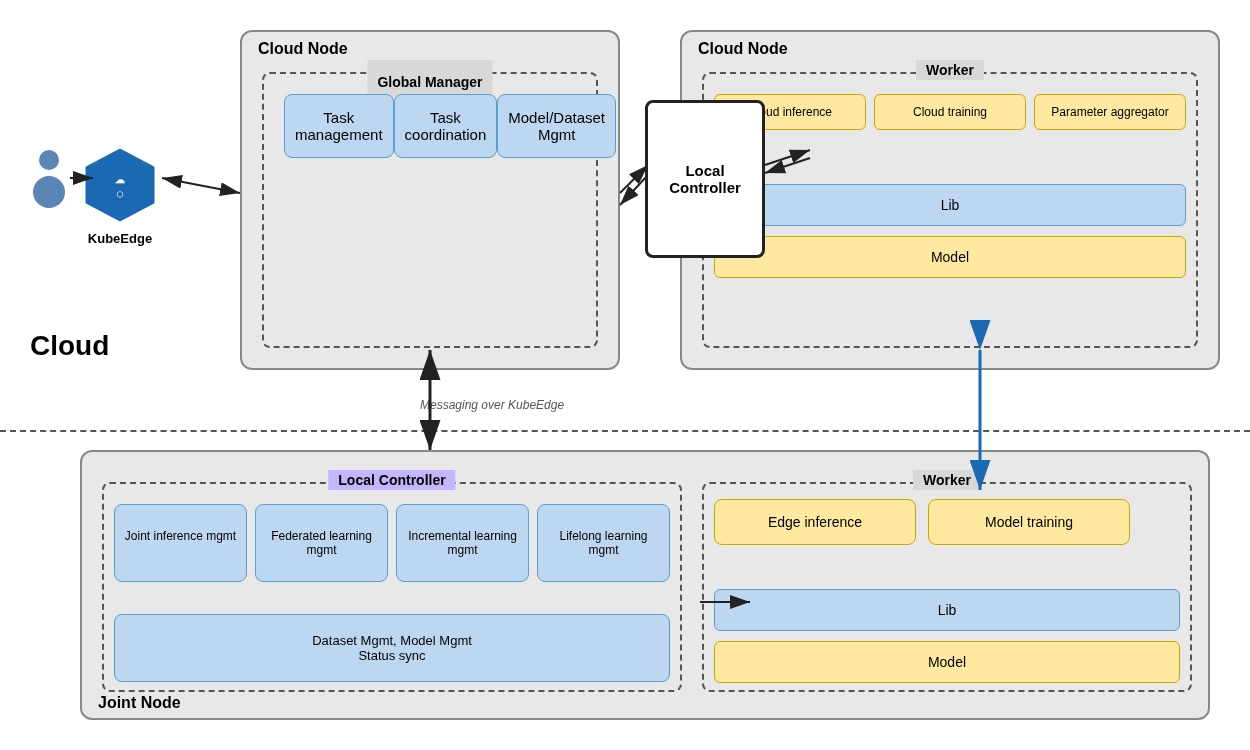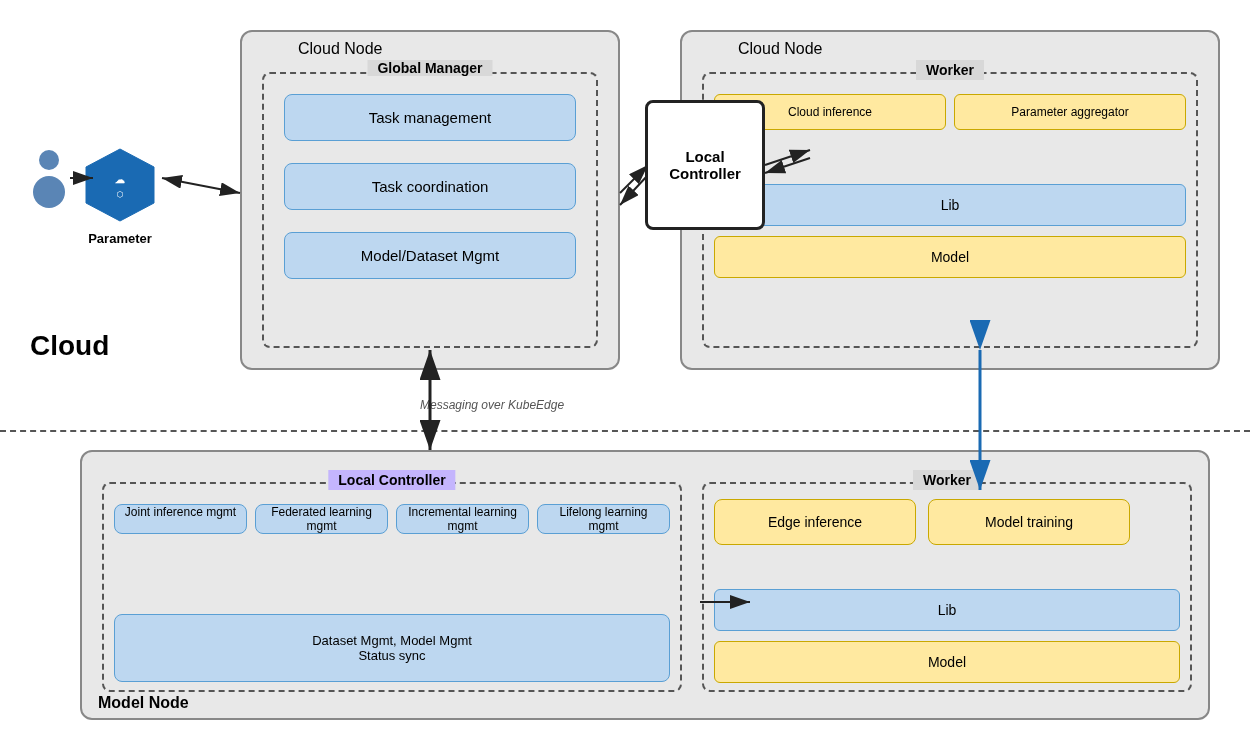--- a/index.html
+++ b/index.html
@@ -67,59 +67,58 @@
       top: 30px;
       left: 680px;
       width: 540px;
       height: 340px;
       background: #e8e8e8;
       border-radius: 12px;
       border: 2px solid #888;
     }
 
     .node-title {
-      font-weight: normal;
+      font-weight: bold;
       font-size: 16px;
       position: absolute;
       top: 8px;
       left: 16px;
-      margin-left: 40px;
     }
 
     
     .global-manager-box {
       position: absolute;
       top: 40px;
       left: 20px;
       right: 20px;
       bottom: 20px;
       border: 2px dashed #555;
       border-radius: 8px;
     }
     .global-manager-title {
       position: absolute;
       top: -14px;
       left: 50%;
       transform: translateX(-50%);
       background: #d8d8d8;
-      padding: 0 10px;
+      padding: 14px 10px;
       font-weight: bold;
       font-size: 14px;
       white-space: nowrap;
     }
 
     
     .gm-items {
       position: absolute;
       top: 20px;
       left: 20px;
       right: 20px;
       display: flex;
-      flex-direction: column;
-      gap: 22px;
+      flex-direction: row;
+      gap: 0;
     }
     .gm-item {
       background: #bdd7f0;
       border: 1.5px solid #5a9fd4;
       border-radius: 8px;
       padding: 14px 10px;
       text-align: center;
       font-size: 15px;
       font-weight: 500;
     }
@@ -260,21 +259,21 @@
       top: 20px;
       left: 10px;
       right: 10px;
       display: flex;
       gap: 8px;
     }
     .edge-mgmt-item {
       background: #bdd7f0;
       border: 1.5px solid #5a9fd4;
       border-radius: 8px;
-      padding: 0 6px;
+      padding: 24px 6px;
       text-align: center;
       font-size: 12px;
       flex: 1;
     }
 
     
     .edge-dataset-box {
       position: absolute;
       top: 130px;
       left: 10px;
@@ -375,58 +374,59 @@
       <ellipse cx="19" cy="44" rx="16" ry="16" fill="#5a85b5"></ellipse>
     </svg>
   </div>
 
   <div class="kubeedge-section" style="top:145px;left:80px;">
     <svg width="80" height="80" viewBox="0 0 80 80">
       <polygon points="40,4 74,22 74,58 40,76 6,58 6,22" fill="#1a6ab3" stroke="#1a6ab3"></polygon>
       <text x="40" y="38" text-anchor="middle" fill="white" font-size="10" font-weight="bold">☁</text>
       <text x="40" y="52" text-anchor="middle" fill="white" font-size="8">⬡</text>
     </svg>
-    <span class="kubeedge-label">Parameter</span>
+    <span class="kubeedge-label">KubeEdge</span>
   </div>
 
   <div class="cloud-node-left">
     <span class="node-title">Cloud Node</span>
     <div class="global-manager-box">
       <span class="global-manager-title">Global Manager</span>
       <div class="gm-items">
         <div class="gm-item">Task management</div>
         <div class="gm-item">Task coordination</div>
         <div class="gm-item">Model/Dataset Mgmt</div>
       </div>
     </div>
   </div>
 
   <div class="cloud-node-right">
     <span class="node-title">Cloud Node</span>
     <div class="worker-box">
       <span class="worker-title">Worker</span>
       <div class="worker-top-items">
         <div class="worker-small-box">Cloud inference</div>
+        <div class="worker-small-box">Cloud training</div>
         <div class="worker-small-box">Parameter aggregator</div>
       </div>
       <div class="worker-stack">
         <div class="worker-lib">Lib</div>
         <div class="worker-model">Model</div>
       </div>
     </div>
   </div>
 
-  <div class="local-controller-box" style="top:100px;left:645px;width:120px;height:130px;text-align:center;">
+  <div class="local-controller-box" style="top:100px;left:645px;width:120px;height:158px;text-align:center;">
     <span>Local<br>Controller</span>
   </div>
 
   <div class="messaging-label">Messaging over KubeEdge</div>
 
   <div class="edge-node-box">
-    <span class="edge-node-title">Model Node</span>
+    <span class="edge-node-title">Joint Node</span>
 
     <div class="edge-lc-box">
       <span class="edge-lc-title">Local Controller</span>
       <div class="edge-mgmt-row">
         <div class="edge-mgmt-item">Joint inference mgmt</div>
         <div class="edge-mgmt-item">Federated learning mgmt</div>
         <div class="edge-mgmt-item">Incremental learning mgmt</div>
         <div class="edge-mgmt-item">Lifelong learning mgmt</div>
       </div>
       <div class="edge-dataset-box">

